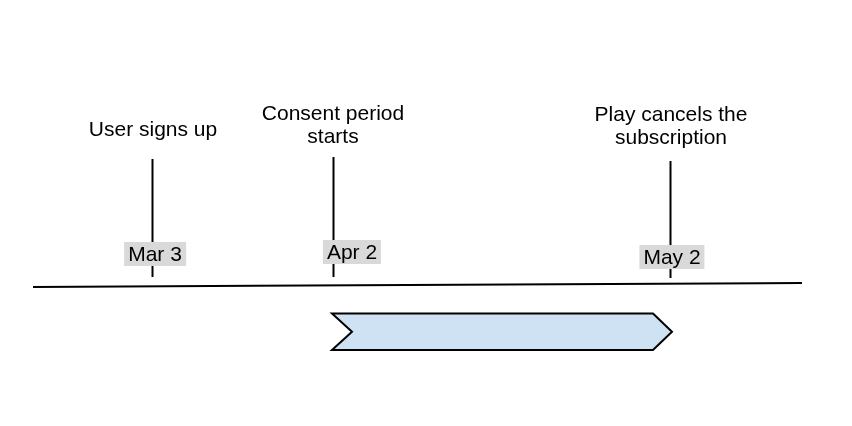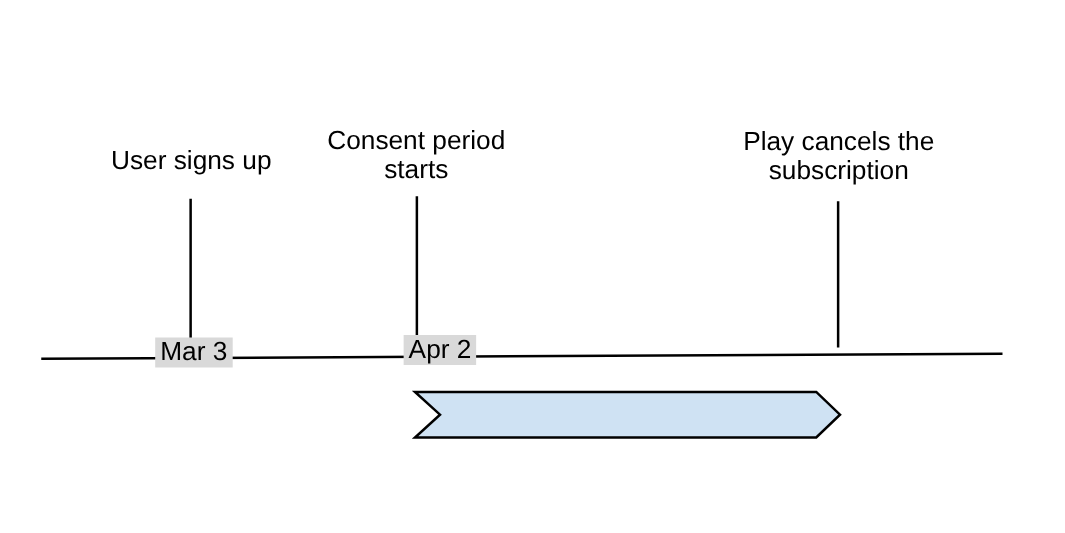--- a/index.html
+++ b/index.html
@@ -48,21 +48,20 @@
     position: absolute;
     transform: translateX(-50%);
     background: var(--color-label_bg, #d9d9d9);
     font-size: 21px;
     line-height: 24px;
     height: 24px;
     padding: 0 4px;
     white-space: nowrap;
     text-align: center;
     color: var(--color-text, #000000);
-    margin-top: 28px;
   }
   .date-badge.d1 { left: 155px; top: 242px; }
   .date-badge.d2 { left: 352px; top: 240px; }
   .date-badge.d3 { left: 672px; top: 245px; }
   .arrow-label {
     position: absolute;
     left: 352px;
     top: 320px;
     width: 301px;
     font-size: 21px;
@@ -87,15 +86,16 @@
 
     <polygon class="chevron" points="332,313.5 653,313.5 672,331.75 653,350 332,350 352,331.75"></polygon>
   </svg>
 
   <div class="event-title e2">Consent period starts</div>
   <div class="event-title e1">User signs up</div>
   <div class="event-title e3">Play cancels the subscription</div>
 
   <div class="date-badge d1">Mar 3</div>
   <div class="date-badge d2">Apr 2</div>
+  <div class="date-badge d3">May 2</div>
 
 
 </div>
 
 </body></html>

